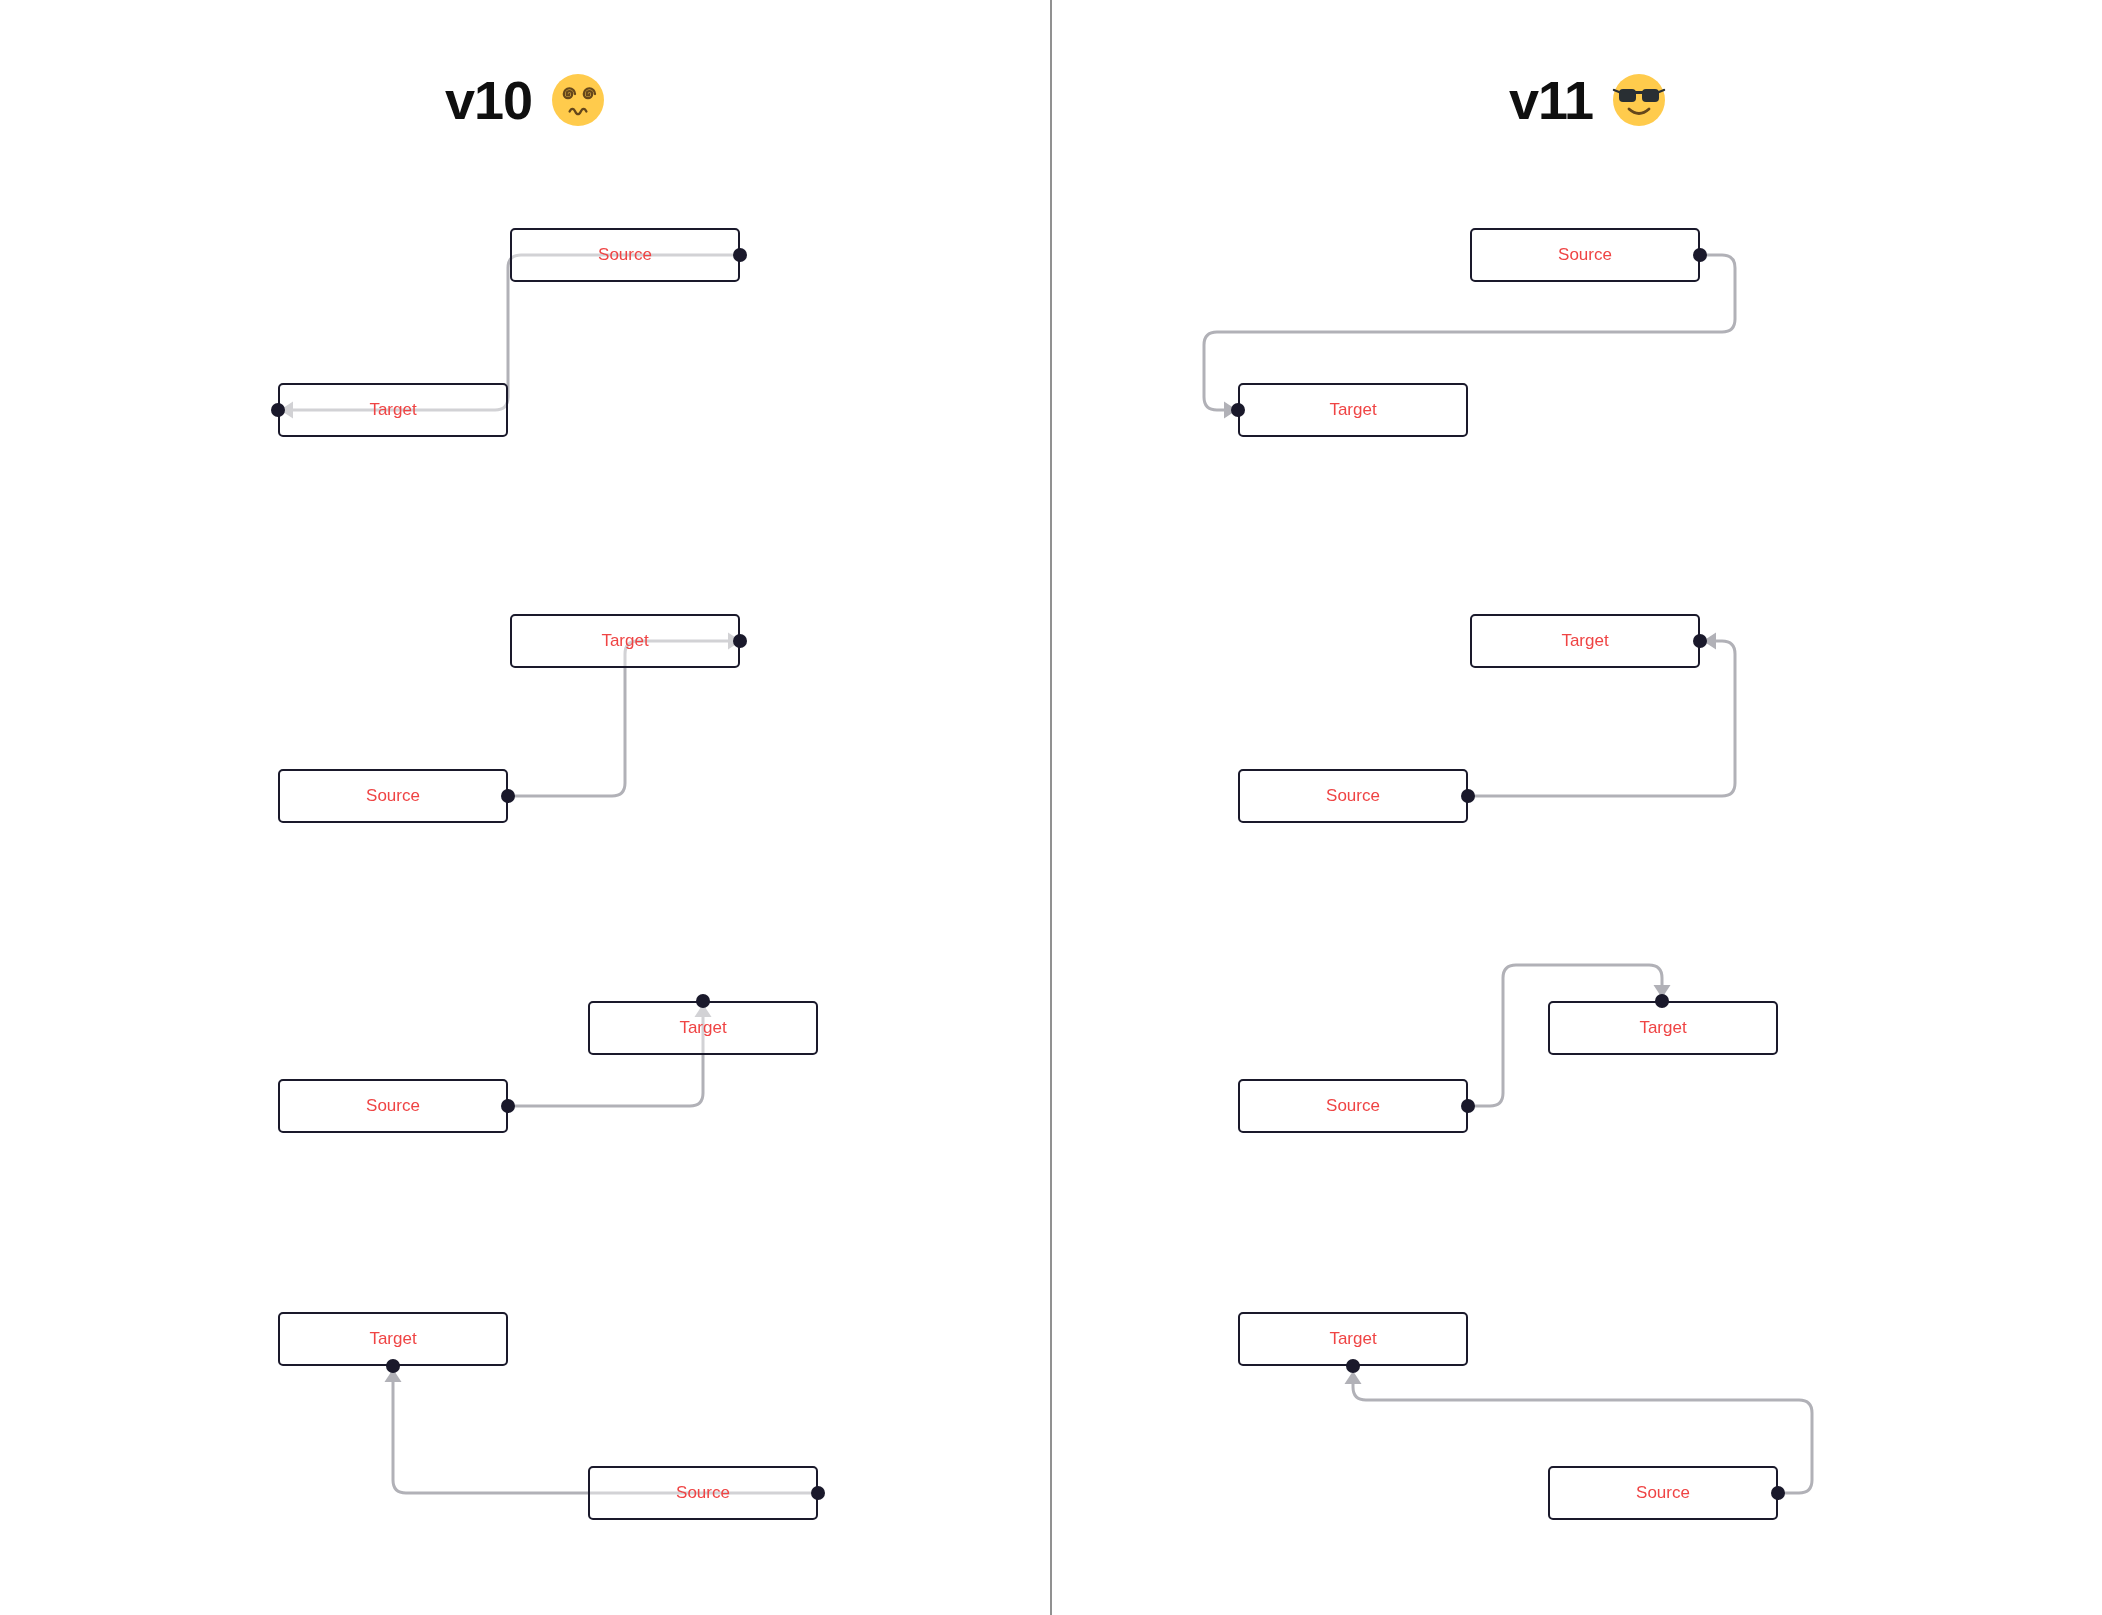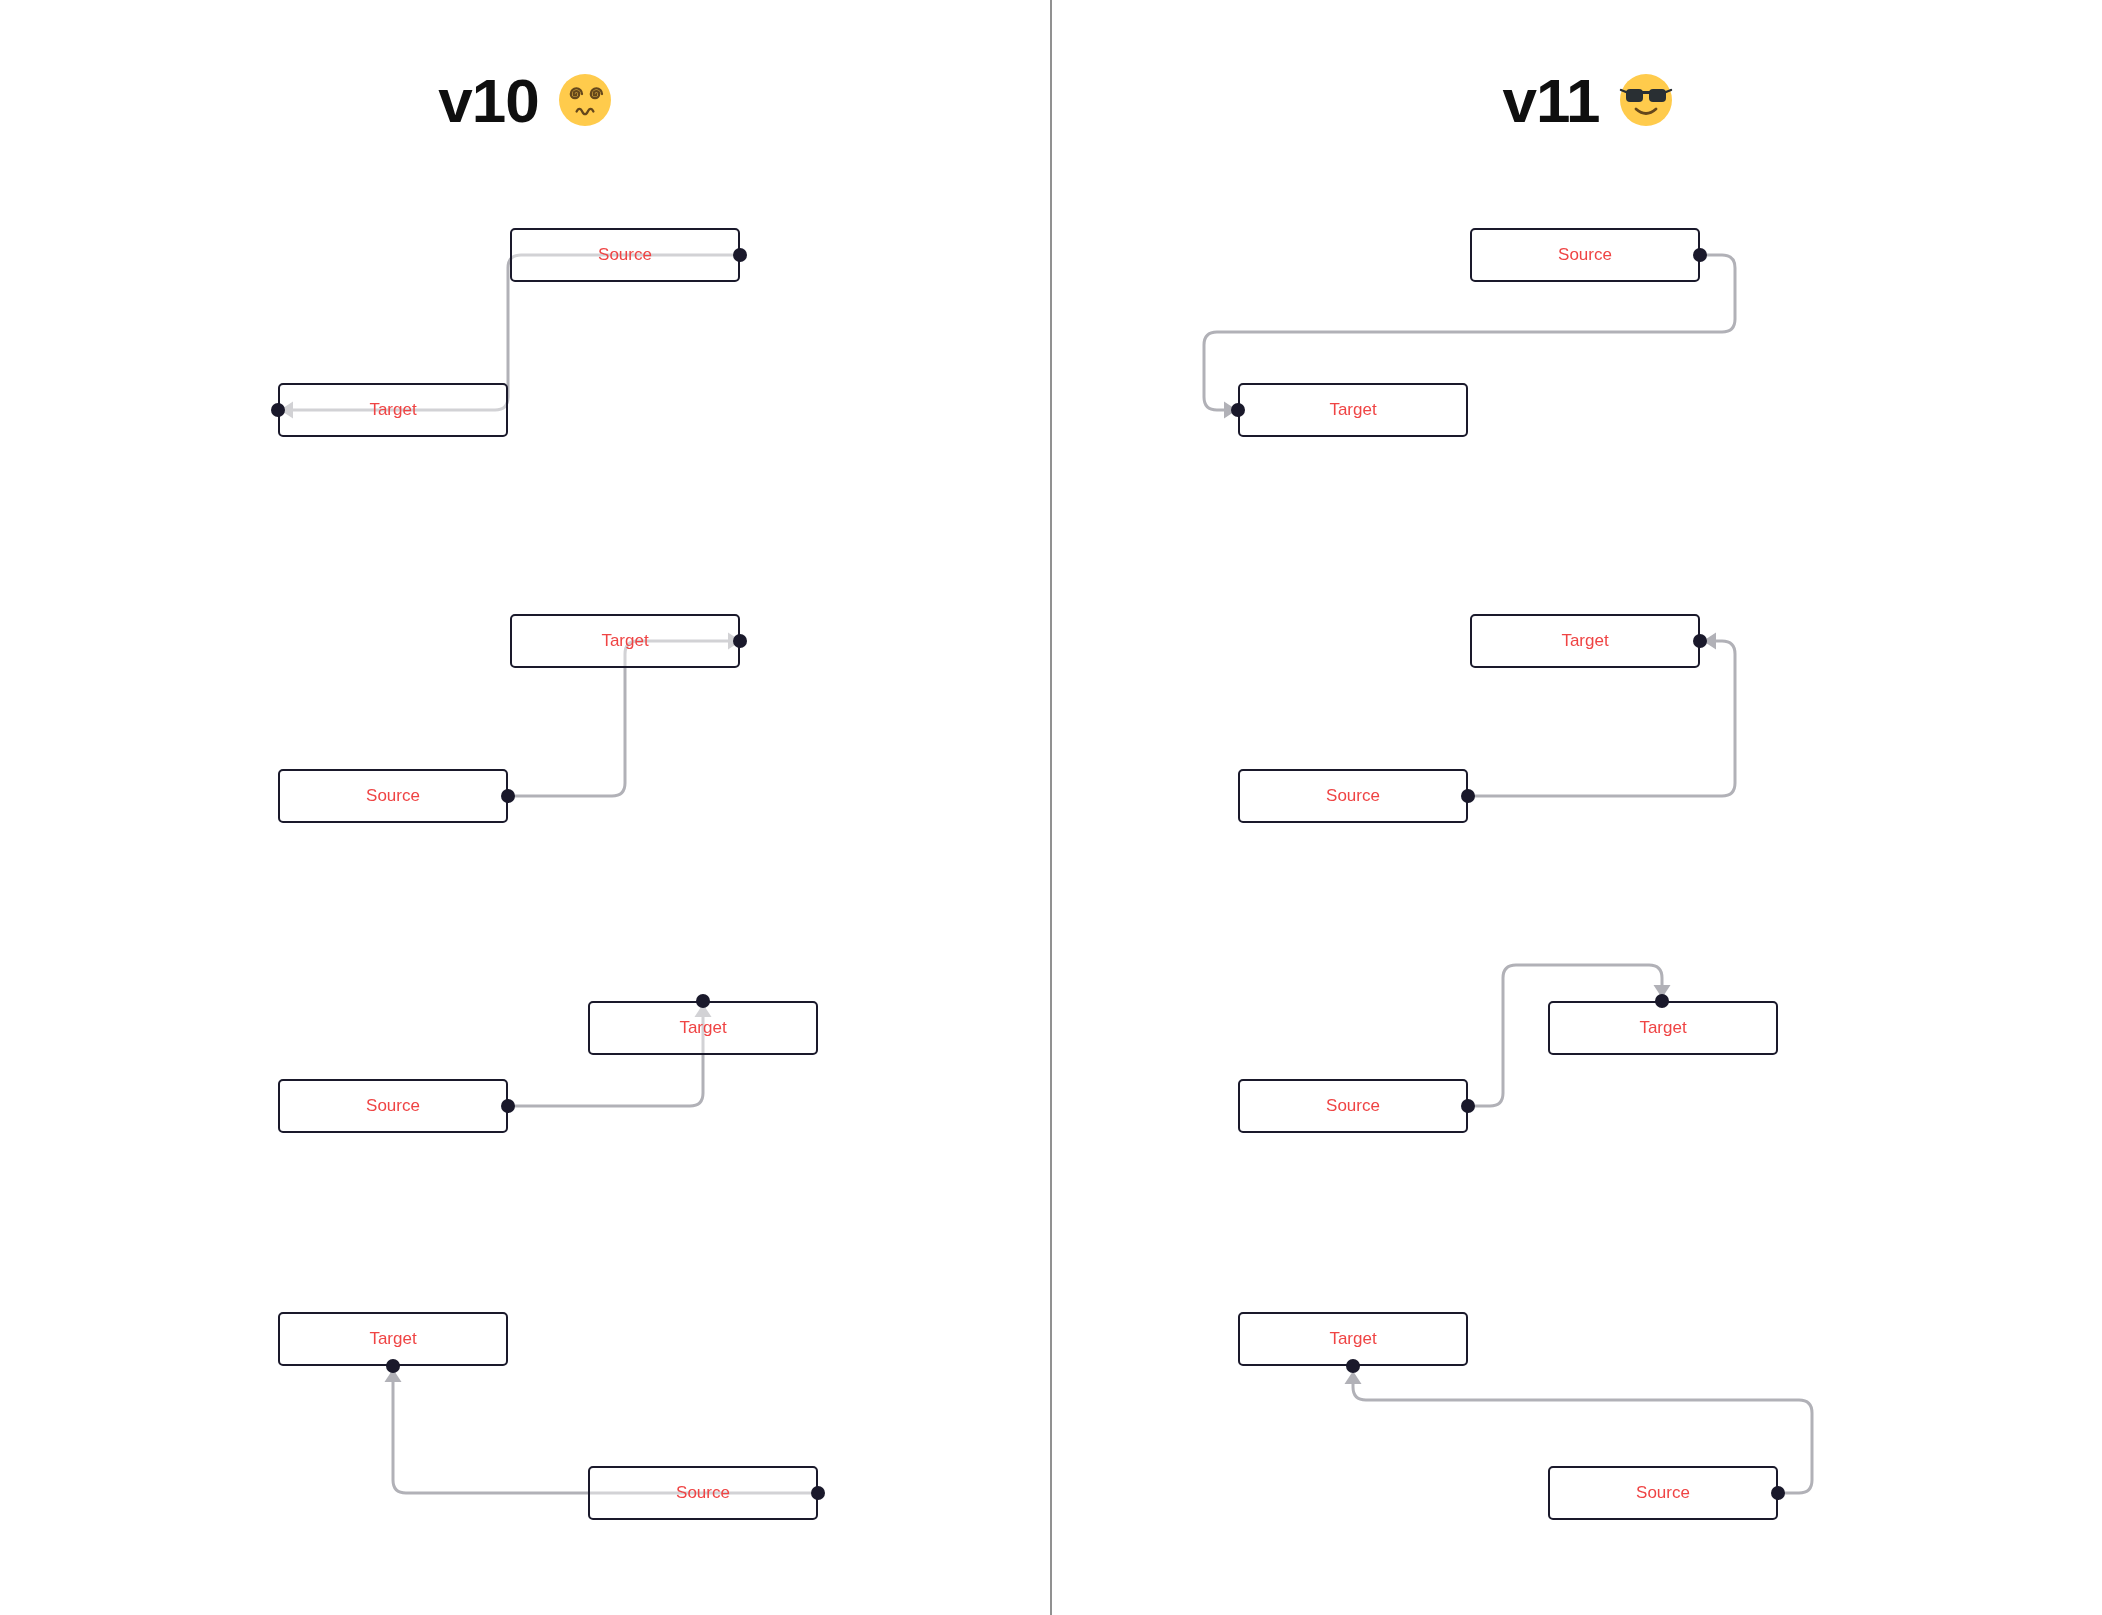--- a/index.html
+++ b/index.html
@@ -5,21 +5,21 @@
   html,body{margin:0;padding:0;background:#ffffff;}
   body{width:2102px;height:1615px;position:relative;overflow:hidden;
        font-family:"Liberation Sans",sans-serif;}
   .layer{position:absolute;left:0;top:0;width:2102px;height:1615px;}
   #edges-layer{z-index:1;pointer-events:none;}
   #nodes-layer{z-index:2;}
   #handles-layer{z-index:3;pointer-events:none;}
   .divider{position:absolute;top:0;bottom:0;width:2px;background:#919191;z-index:0;}
   .panel-title{position:absolute;top:60px;height:80px;display:flex;
                align-items:center;justify-content:center;gap:18px;z-index:2;}
-  .panel-title .t{font-size:62px;font-weight:700;color:#0f0f0f;letter-spacing:-1px;}
+  .panel-title .t{font-size:54px;font-weight:700;color:#0f0f0f;letter-spacing:-1px;}
   .panel-title svg{width:56px;height:56px;}
   #title-v10{left:0;width:1051px;}
   #title-v11{left:1002px;width:1172px;}
   .node{position:absolute;width:230px;height:54px;box-sizing:border-box;
         border:2px solid #1a192b;border-radius:5px;
         background:rgba(255,255,255,0.42);
         display:flex;align-items:center;justify-content:center;
         font-size:17px;color:#ef4444;}
   .edge{fill:none;stroke:#b1b1b7;stroke-width:3;stroke-linecap:round;}
   .arrowhead{fill:#b1b1b7;stroke:none;}

